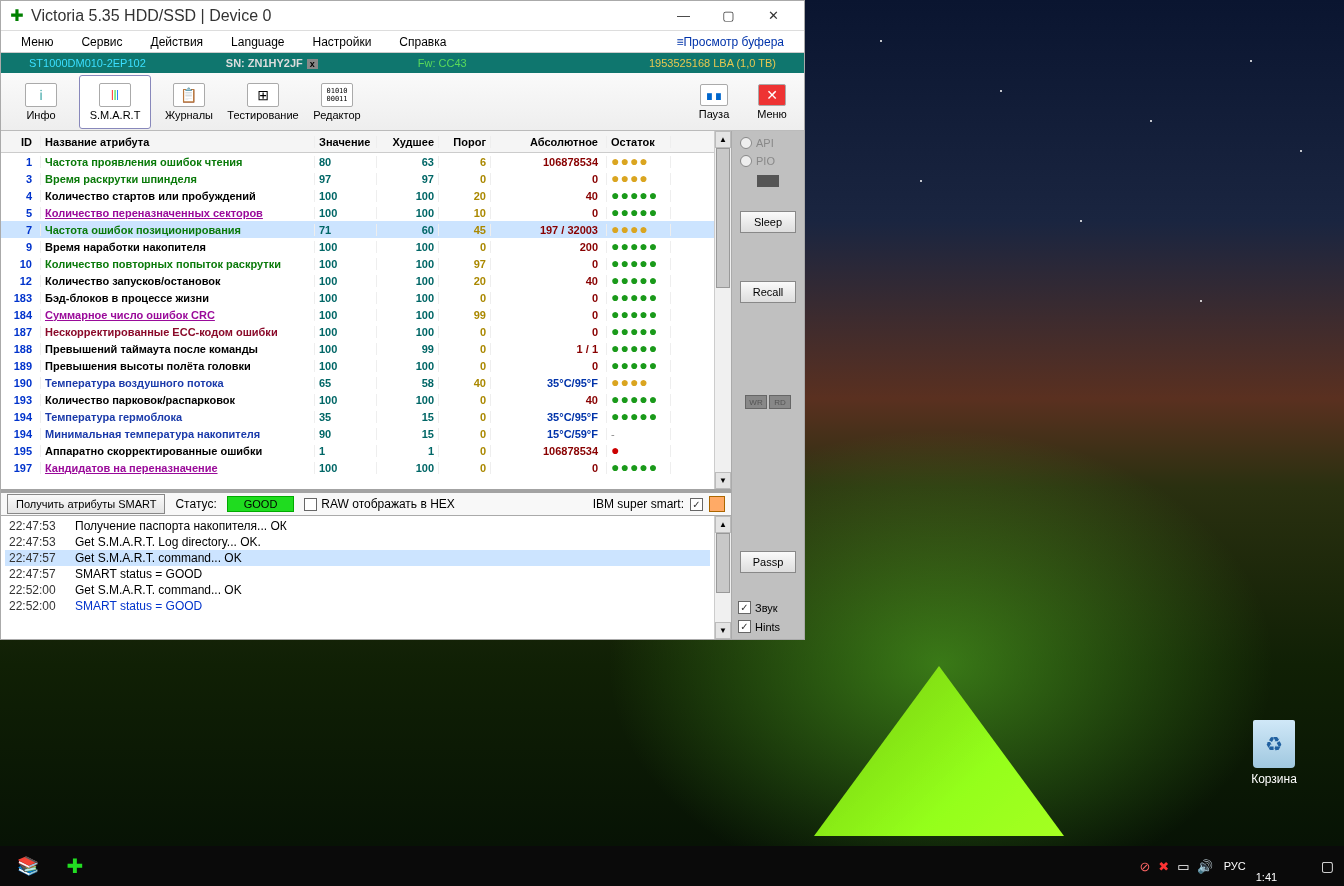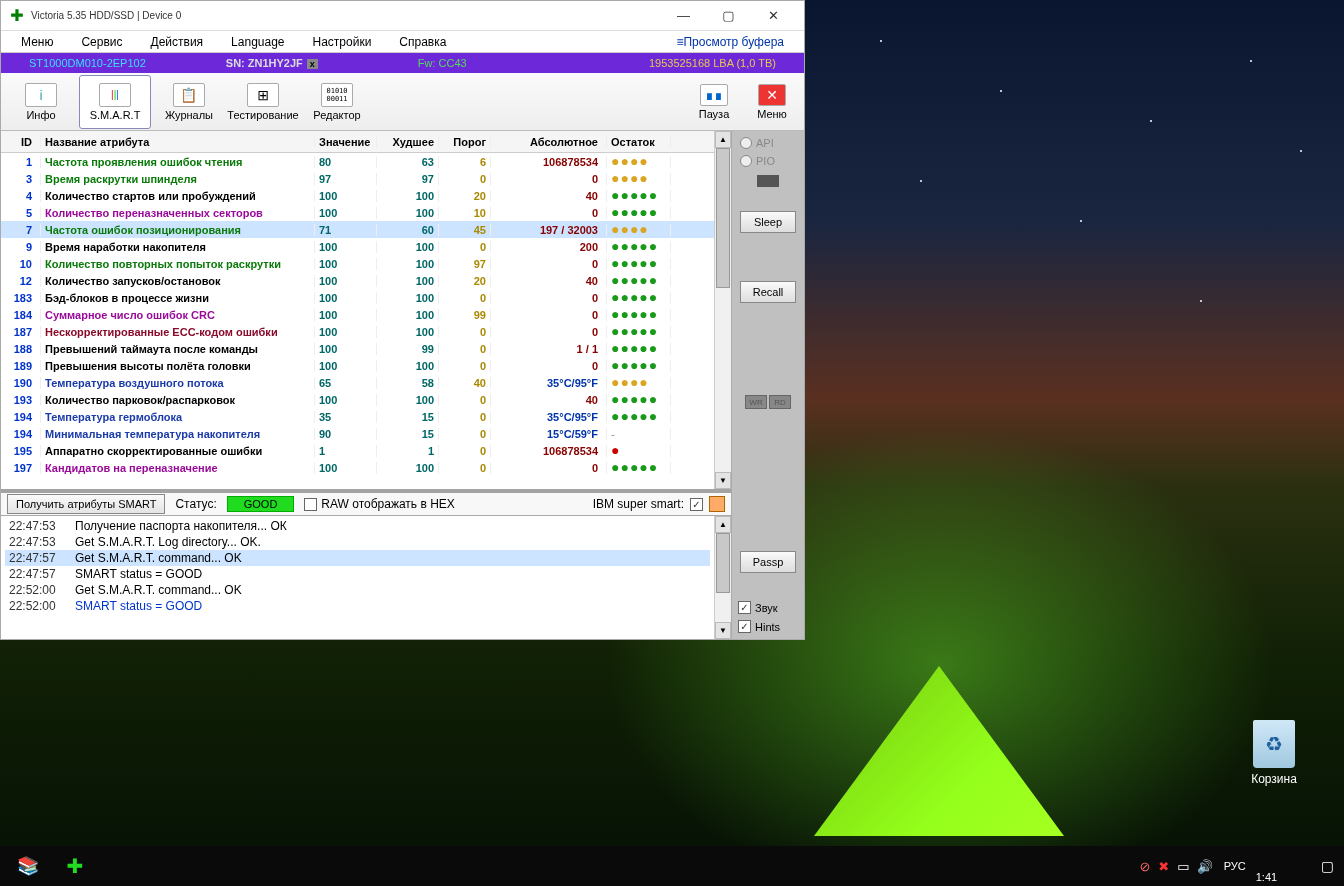--- a/index.html
+++ b/index.html
@@ -4,28 +4,28 @@
 <style>
 * { box-sizing: border-box; margin: 0; padding: 0; font-family: "Segoe UI", Tahoma, sans-serif; }
 body { width: 1344px; height: 886px; background: linear-gradient(to bottom, #0a1929 0%, #1a2a3a 30%, #3a2a1a 50%, #1a2a0a 70%, #0a1a05 100%); position: relative; overflow: hidden; }
 .desktop-bg { position: absolute; inset: 0; background: radial-gradient(ellipse at 70% 75%, rgba(120,255,50,0.4) 0%, transparent 25%), linear-gradient(to bottom, #0a1530 0%, #1a2540 25%, #5a3020 45%, #2a3010 55%, #102005 75%, #051005 100%); }
 .stars { position: absolute; top: 0; left: 0; right: 0; height: 400px; }
 .star { position: absolute; width: 2px; height: 2px; background: #fff; border-radius: 50%; }
 .tent { position: absolute; right: 280px; bottom: 50px; width: 250px; height: 170px; background: linear-gradient(135deg, #5a9a0a, #7fdb1a); clip-path: polygon(50% 0%, 100% 100%, 0% 100%); filter: brightness(1.3); }
 .window { position: absolute; top: 0; left: 0; width: 805px; height: 640px; background: #fff; border: 1px solid #aaa; display: flex; flex-direction: column; }
 .titlebar { height: 30px; background: #fff; display: flex; align-items: center; padding: 0 8px; border-bottom: 1px solid #ddd; }
 .titlebar-icon { width: 16px; height: 16px; margin-right: 6px; display: flex; align-items: center; justify-content: center; color: green; font-size: 16px; }
-.titlebar-title { font-size: 10px; color: #333; flex: 1; }
+.titlebar-title { font-size: 16px; color: #333; flex: 1; }
 .win-controls { display: flex; }
 .win-btn { width: 45px; height: 28px; display: flex; align-items: center; justify-content: center; font-size: 13px; color: #333; }
 .menubar { height: 22px; background: #fff; display: flex; align-items: center; padding: 0 6px; font-size: 12px; border-bottom: 1px solid #ccc; }
 .menubar > span { padding: 0 14px; cursor: default; }
 .menubar-spacer { flex: 1; }
 .menubar-right { color: #0033aa; display: flex; align-items: center; }
-.info-strip { height: 20px; background: #6d28d9; display: flex; align-items: center; font-size: 11px; color: #ccc; padding: 0 8px; }
+.info-strip { height: 20px; background: #0f766e; display: flex; align-items: center; font-size: 11px; color: #ccc; padding: 0 8px; }
 .info-strip .model { color: #3bdfff; padding: 0 20px; }
 .info-strip .sn { color: #ddd; padding: 0 40px 0 60px; font-weight: bold; }
 .info-strip .sn-x { background: #888; color: #000; padding: 0 3px; font-size: 9px; margin-left: 4px; }
 .info-strip .fw { color: #5ada5a; padding: 0 40px 0 60px; }
 .info-strip .lba { color: #e8c850; margin-left: auto; padding: 0 20px; }
 .toolbar { height: 58px; background: linear-gradient(#fafafa,#eee); border-bottom: 1px solid #bbb; display: flex; align-items: center; padding: 2px 4px; gap: 2px; }
 .tool-btn { width: 72px; height: 54px; display: flex; flex-direction: column; align-items: center; justify-content: center; font-size: 11px; border: 1px solid transparent; border-radius: 3px; gap: 2px; }
 .tool-btn.active { background: #fff; border: 1px solid #88b; }
 .tool-icon { width: 32px; height: 24px; background: #fff; border: 1px solid #aaa; border-radius: 2px; display: flex; align-items: center; justify-content: center; font-size: 14px; }
 .tool-spacer { flex: 1; }
@@ -81,21 +81,21 @@
 .log-msg.blue { color: #0033cc; }
 .recycle { position: absolute; right: 35px; top: 720px; width: 70px; text-align: center; color: #fff; font-size: 12px; }
 .recycle-icon { width: 42px; height: 48px; margin: 0 auto 4px; background: linear-gradient(#d0e8f8,#a0c8e0); border-radius: 2px 2px 4px 4px; display: flex; align-items: center; justify-content: center; color: #2060a0; font-size: 20px;}
 .taskbar { position: absolute; bottom: 0; left: 0; right: 0; height: 40px; background: #0a0a0a; display: flex; align-items: center; padding: 0 10px; color: #fff; font-size: 11px; }
 .tb-left { display: flex; gap: 8px; align-items: center; }
 .tb-item { width: 38px; height: 38px; display: flex; align-items: center; justify-content: center; }
 .tb-right { margin-left: auto; display: flex; align-items: center; gap: 10px; }
 .tb-clock { text-align: left; line-height: 1.2; margin-top: 36px; }
 .tb-tray { display: flex; gap: 8px; align-items: center; font-size: 13px; }
 .attr-green { color: #0a7a0a; font-weight: bold; }
-.attr-purple { color: #9a0a9a; font-weight: bold; }
+.attr-purple { color: #9a0a9a; font-weight: bold; text-decoration: underline; }
 .attr-darkred { color: #8a0a2a; font-weight: bold; }
 .attr-black { color: #000; font-weight: bold; }
 .attr-blue { color: #1a3aaa; font-weight: bold; }
 .abs-blue { color: #0033aa !important; }
 </style>
 </head>
 <body>
 
 <div class="desktop-bg"></div>
 <div class="stars">

